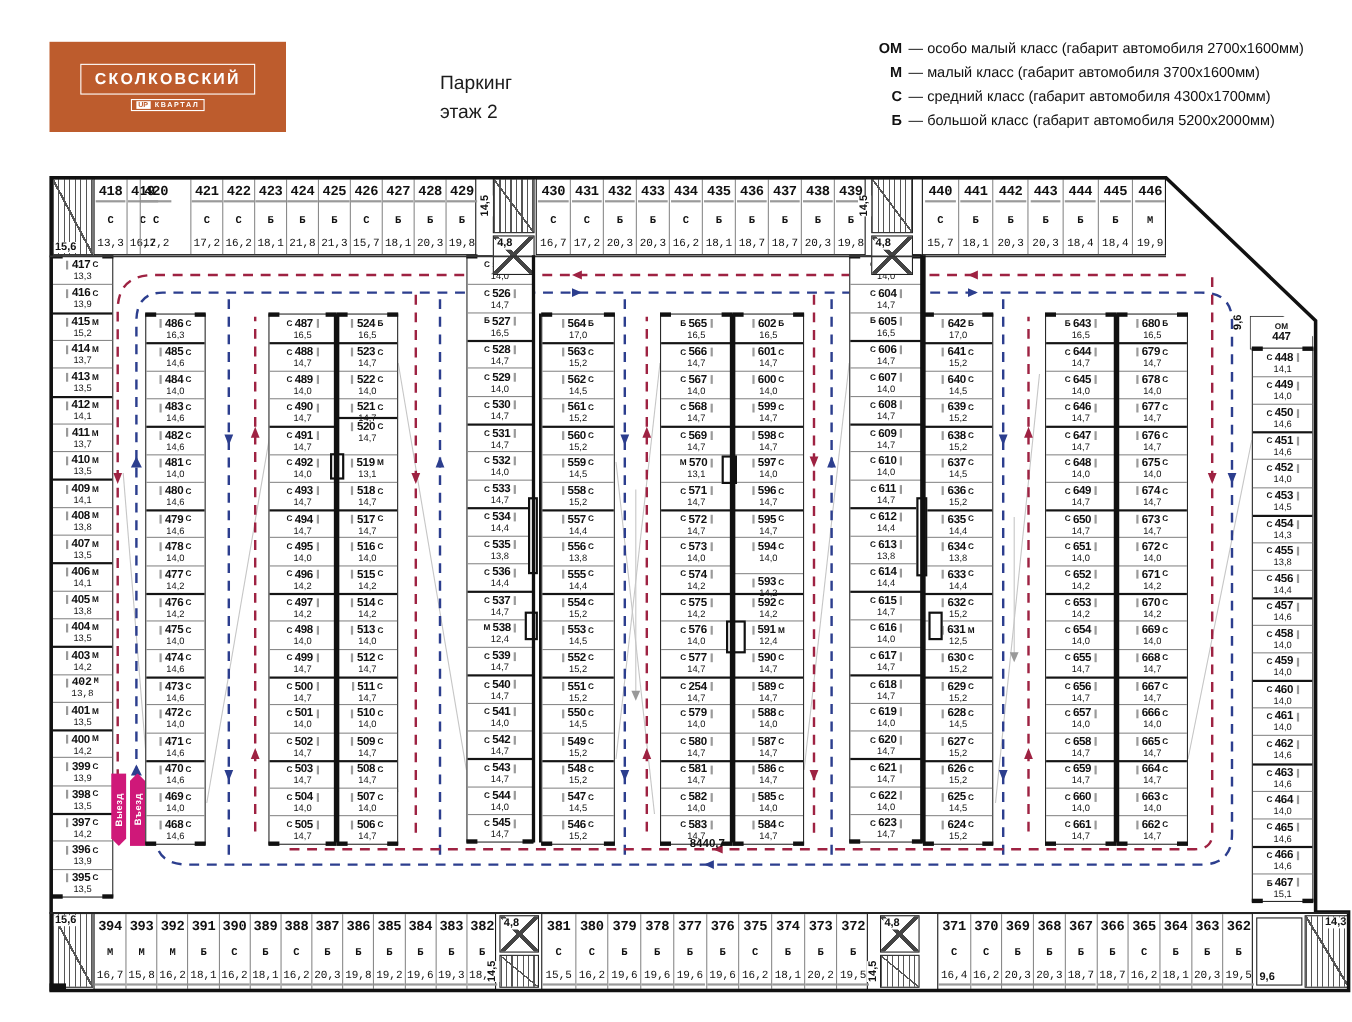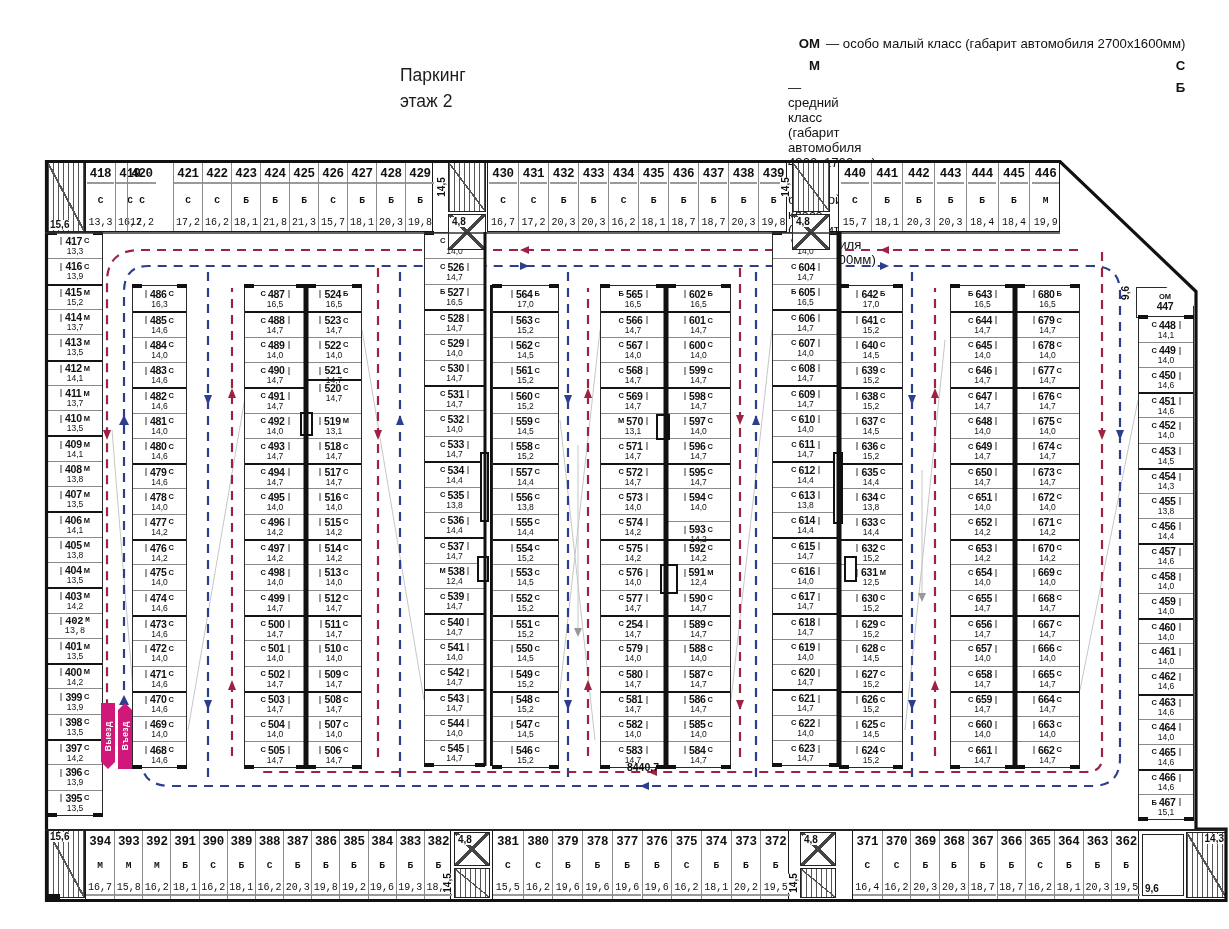--- a/index.html
+++ b/index.html
@@ -145,30 +145,38 @@
       <polygon points="374,430 382,430 378,440"></polygon>
         <polygon points="736,415 744,415 740,425"></polygon>
       <polygon points="736,700 744,700 740,710"></polygon>
         <polygon points="1098,430 1106,430 1102,440"></polygon>
       <polygon points="529,246 529,254 520,250"></polygon>
         <polygon points="889,246 889,254 880,250"></polygon>
       <polygon points="657,768 657,776 648,772"></polygon>
     </g>
   </svg>
 
+  <div id="logo">
+    <div class="logo-inner">СКОЛКОВСКИЙ</div>
+    <div class="logo-badge">
+      <span class="up">UP</span>
+      <span class="kv">КВАРТАЛ</span>
+    </div>
+  </div>
 
   <div id="title">
     <div>Паркинг</div>
     <div>этаж 2</div>
   </div>
 
   <div id="legend">
       <div class="lg-code">ОМ</div>
       <div class="lg-desc">— особо малый класс (габарит автомобиля 2700х1600мм)</div>
       <div class="lg-code">М</div>
+      <div class="lg-desc">— малый класс (габарит автомобиля 3700х1600мм)</div>
       <div class="lg-code">С</div>
       <div class="lg-desc">— средний класс (габарит автомобиля 4300х1700мм)</div>
       <div class="lg-code">Б</div>
       <div class="lg-desc">— большой класс (габарит автомобиля 5200х2000мм)</div>
     </div>
 
   <div id="plan">
       <div class="vgroup lr" style="left: 47px; top: 232px; width: 56px; height: 583.9px;">
         <div class="spot" style="top: 0px; height: 25.3px;">
           <div class="l1">

